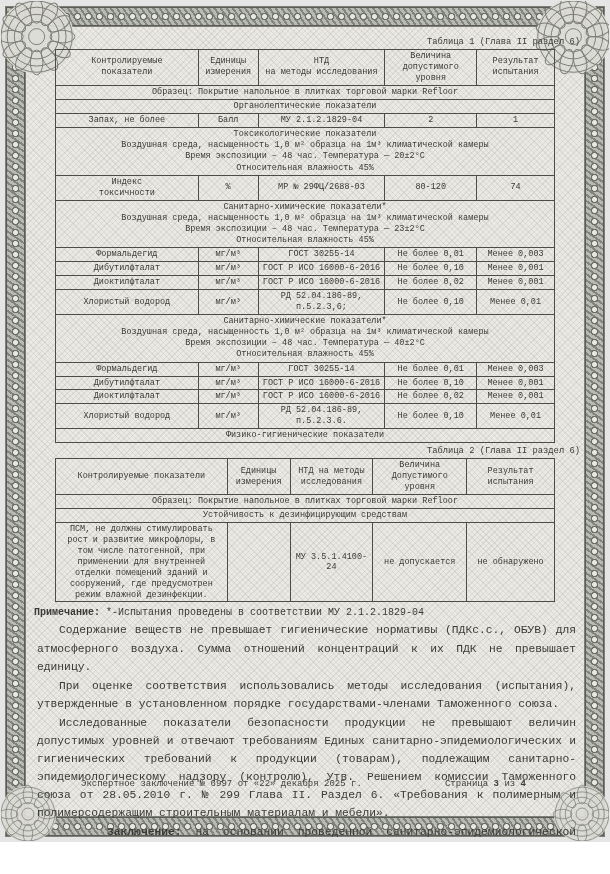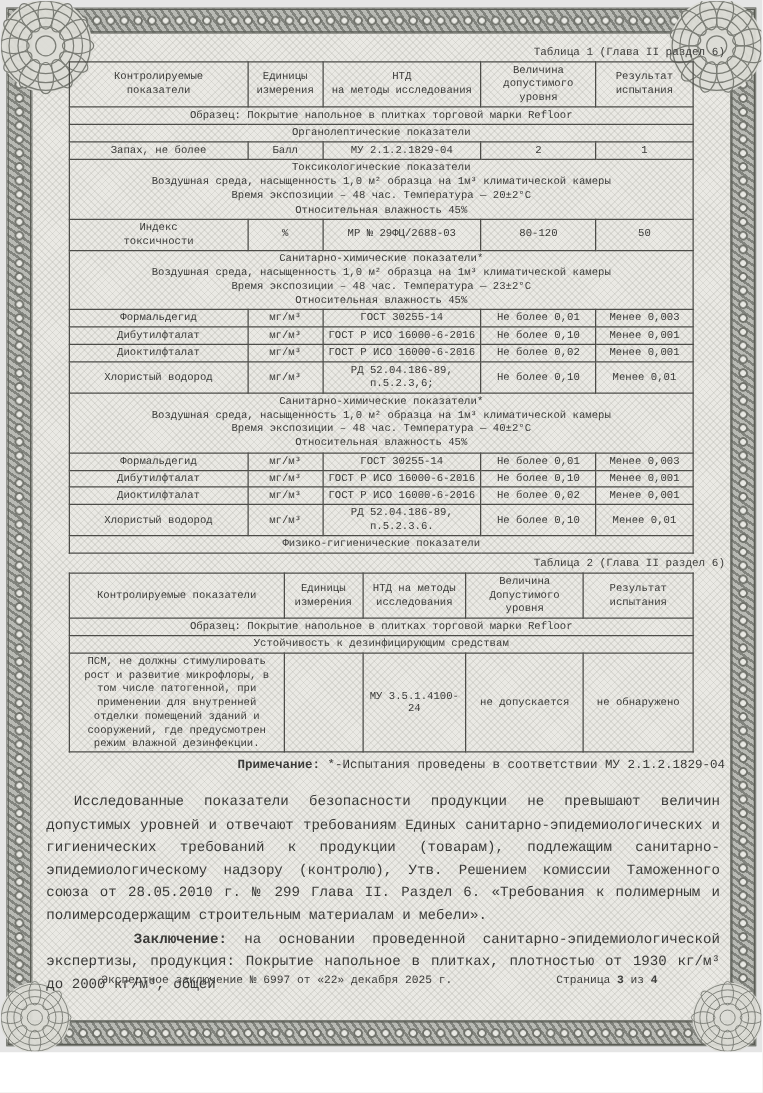--- a/index.html
+++ b/index.html
@@ -54,21 +54,21 @@
     font-size:8.5px;font-weight:normal;
     line-height:1.28;
     text-align:center;vertical-align:middle;
     padding:1px 2px;
     white-space:pre-line;
     color:#3a3a38;
   }
   td.span-row{padding:1px 2px;}
   td.span-row div{line-height:1.32;}
 
-  .note{font-size:10px;margin:5px 0 15px 2px;text-align:right;}
+  .note{font-size:10px;margin:5px 0 3px 2px;}
   .note b{font-weight:bold;}
 
   .bodytext{margin:0 4px 0 5px;}
   .bodytext p{
     font-size:11.3px;line-height:1.6;text-align:justify;
     text-indent:22px;margin:1px 0;
   }
   .bodytext p b{font-weight:bold;margin-left:48px;}
 
   .footer{
@@ -214,21 +214,21 @@
           </tr>
           <tr>
             <td colspan="5" class="span-row"><div>Токсикологические показатели</div><div>Воздушная среда, насыщенность 1,0 м² образца на 1м³  климатической камеры</div><div>Время экспозиции – 48 час. Температура — 20±2°С</div><div>Относительная влажность 45%</div></td>
           </tr>
           <tr>
             <td>Индекс
 токсичности</td>
             <td>%</td>
             <td>МР № 29ФЦ/2688-03</td>
             <td>80-120</td>
-            <td>50</td>
+            <td>74</td>
           </tr>
           <tr>
             <td colspan="5" class="span-row"><div>Санитарно-химические показатели*</div><div>Воздушная среда, насыщенность 1,0 м² образца на 1м³  климатической камеры</div><div>Время экспозиции – 48 час. Температура — 23±2°С</div><div>Относительная влажность 45%</div></td>
           </tr>
           <tr>
             <td>Формальдегид</td>
             <td>мг/м³</td>
             <td>ГОСТ 30255-14</td>
             <td>Не более 0,01</td>
             <td>Менее 0,003</td>
@@ -330,20 +330,22 @@
           </tr>
         </tbody>
     </table>
 
     <div class="note">
       <b>Примечание:</b>
       <span>*-Испытания проведены в соответствии  МУ 2.1.2.1829-04</span>
     </div>
 
     <div class="bodytext">
+      <p>Содержание веществ не превышает гигиенические нормативы (ПДКс.с., ОБУВ) для атмосферного воздуха. Сумма отношений концентраций к их ПДК не превышает единицу.</p>
+      <p>При оценке соответствия использовались методы исследования (испытания), утвержденные в установленном порядке государствами-членами Таможенного союза.</p>
       <p>Исследованные показатели безопасности продукции не превышают величин допустимых уровней и отвечают требованиям Единых санитарно-эпидемиологических и гигиенических требований к продукции (товарам), подлежащим санитарно-эпидемиологическому надзору (контролю), Утв. Решением комиссии Таможенного союза от 28.05.2010 г. № 299 Глава II. Раздел 6. «Требования к полимерным и полимерсодержащим строительным материалам и мебели».</p>
       <p><b>Заключение:</b> <span>на основании проведенной санитарно-эпидемиологической экспертизы, продукция: Покрытие напольное в плитках, плотностью от 1930 кг/м³ до 2000 кг/м³, общей</span></p>
     </div>
 
     <div class="footer">
       <span>Экспертное заключение № 6997 от «22» декабря 2025 г.</span>
       <span><span>Страница </span><b>3</b><span> из </span><b>4</b></span>
     </div>
 
   </div>

